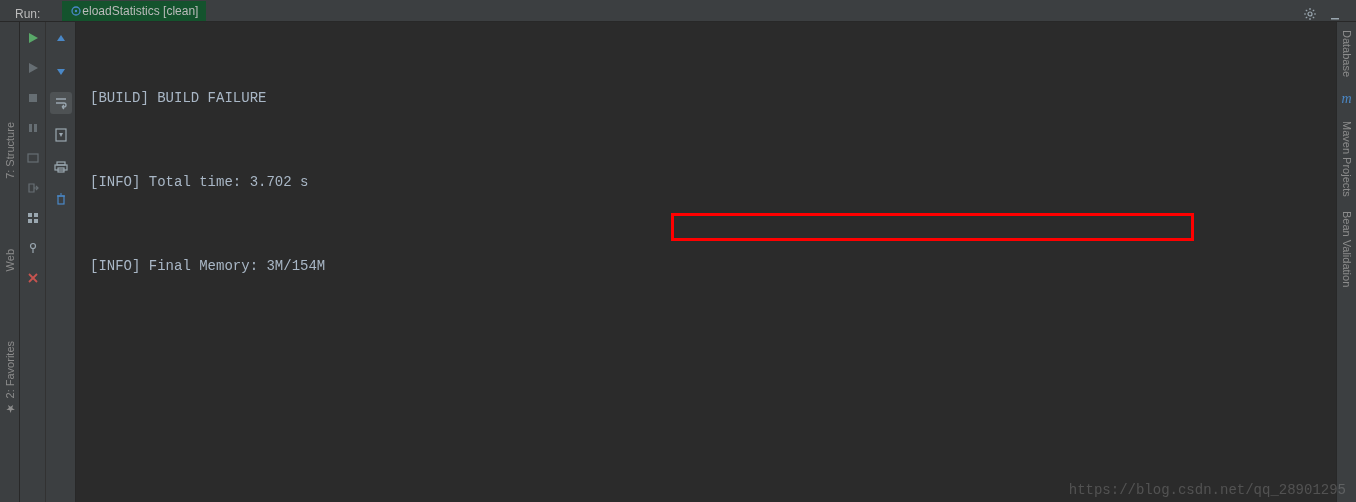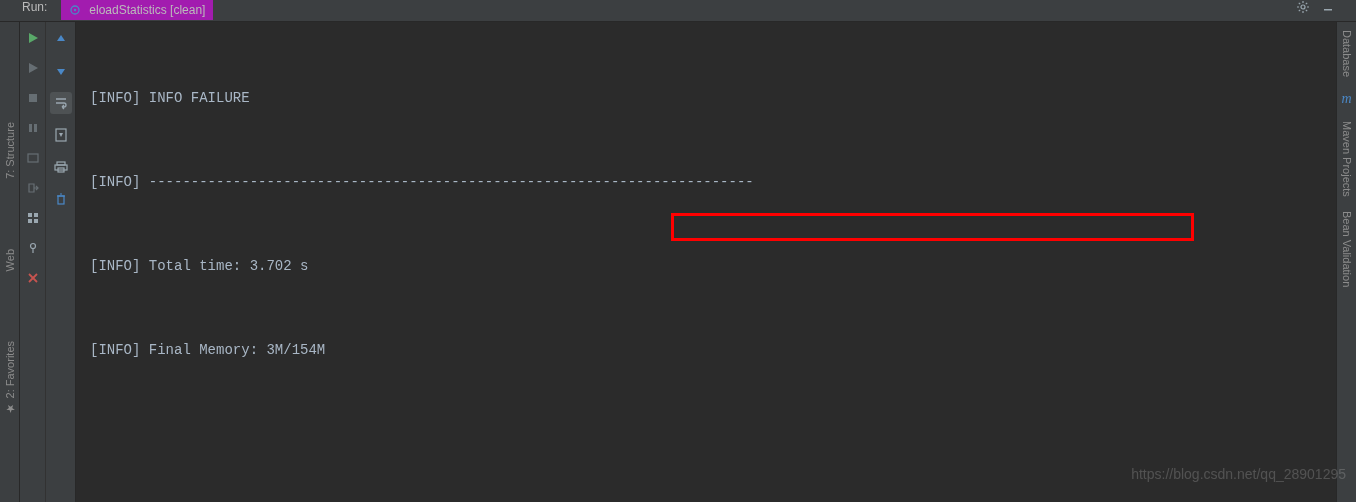--- a/index.html
+++ b/index.html
@@ -11,32 +11,32 @@
     font-size: 12px;
     color: #a9b7c6;
     overflow: hidden;
     position: relative;
   }
   .top-bar {
     height: 22px;
     background: #3c3f41;
     border-bottom: 1px solid #282828;
     display: flex;
-    align-items: flex-start;
-    padding: 0 16px;
+    align-items: flex-end;
+    padding: 0 9px;
   }
   .top-bar .run-label { color: #bbbbbb; padding: 0 6px; }
   .top-bar .tab {
     display: flex;
     align-items: center;
-    gap: 8px;
-    background: #a21caf;
+    gap: 0;
+    background: #14532d;
     height: 20px;
     padding: 0 8px;
-    margin-left: 8px;
+    margin-left: 16px;
     color: #bbbbbb;
   }
   .top-bar .spacer { flex: 1; }
   .gear { color: #9aa7b0; padding: 0 6px; cursor: pointer; }
   .minimize { color: #9aa7b0; padding: 0 6px; cursor: pointer; }
 
   .main {
     display: flex;
     height: calc(100% - 22px);
   }
@@ -138,24 +138,24 @@
   .right-strip .m-badge {
     font-style: italic;
     color: #4a88c7;
     font-family: serif;
     font-size: 14px;
   }
 
   .watermark {
     position: absolute;
     right: 10px;
-    bottom: 20px;
+    bottom: 4px;
     color: rgba(200,200,200,0.25);
     font-size: 14px;
-    font-family: Liberation Sans, sans-serif;
+    font-family: Liberation Mono, monospace;
     pointer-events: none;
   }
 
   svg { display: block; }
 </style>
 </head>
 <body>
 
 <div class="top-bar">
   <span class="run-label">Run:</span>
@@ -293,22 +293,21 @@
     <div class="tbtn">
       <svg width="14" height="14" viewBox="0 0 14 14">
           <rect x="4" y="4" width="6" height="8" fill="none" stroke="#4a88c7" stroke-width="1.2"></rect>
           <line x1="3" y1="4" x2="11" y2="4" stroke="#4a88c7" stroke-width="1.2"></line>
           <line x1="6" y1="2" x2="8" y2="2" stroke="#4a88c7" stroke-width="1.2"></line>
         </svg>
     </div>
   </div>
 
   <div class="console">
-    <div class="line">[INFO] INFO FAILURE</div>
-    <div class="line">[INFO] ------------------------------------------------------------------------</div>
+    <div class="line">[BUILD] BUILD FAILURE</div>
     <div class="line">[INFO] Total time: 3.702 s</div>
     <div class="line">[INFO] Final Memory: 3M/154M</div>
     
     
     
     
     
     
     
     

